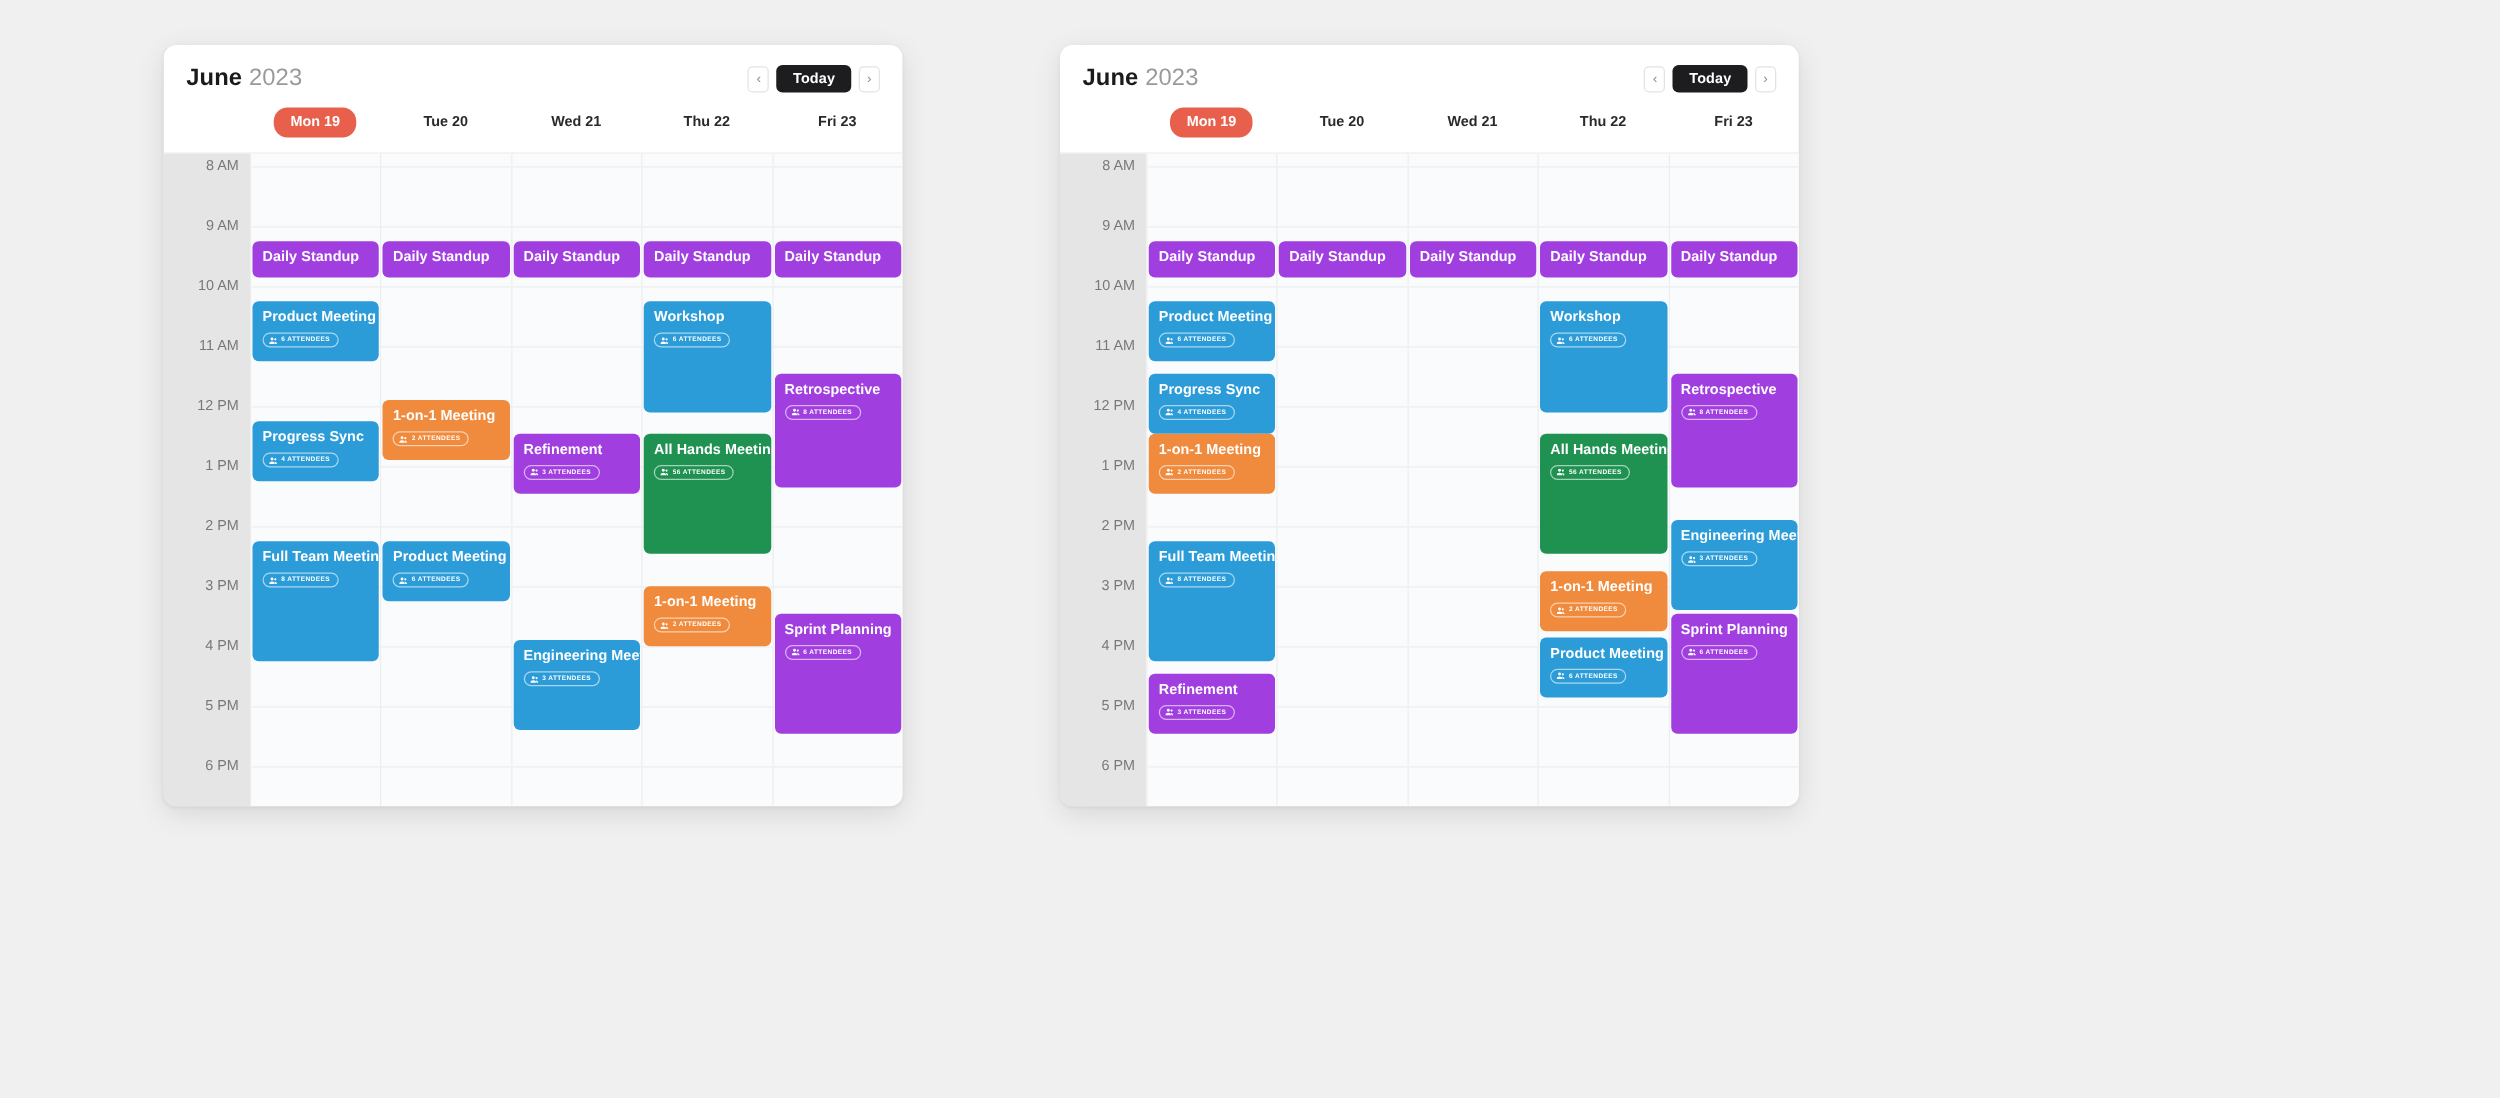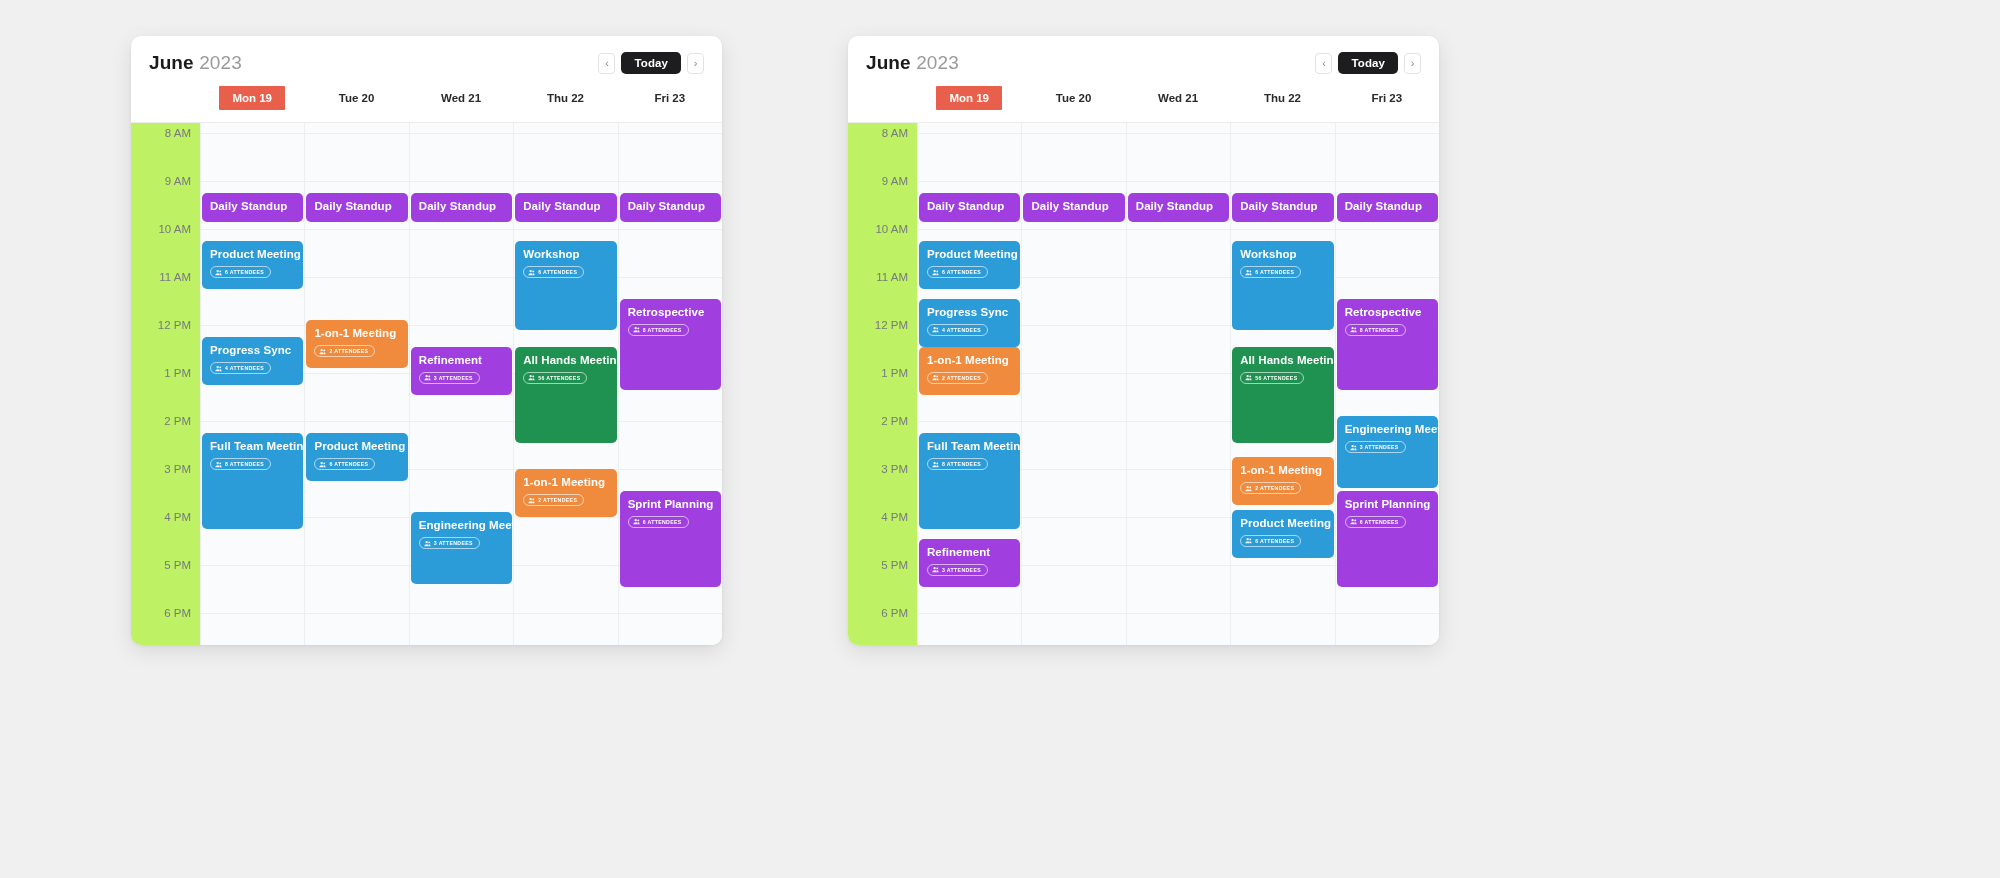--- a/index.html
+++ b/index.html
@@ -38,25 +38,25 @@
     padding: 5px 13px; cursor: pointer; border: none;
     letter-spacing: .1px;
   }
   .daybar { display: flex; padding: 10px 0 12px 0; }
   .daybar .gutter { width: 69px; flex: none; }
   .daybar .day {
     flex: 1; text-align: center;
     font-size: 11.5px; font-weight: 700; color: #2a2a2a;
   }
   .daybar .day span {
-    display: inline-block; padding: 6px 13px; border-radius: 1px;
+    display: inline-block; padding: 6px 13px; border-radius: 11px;
   }
   .daybar .day.today span { background: #e8604c; color: #fff; }
   .grid-wrap { flex: 1; display: flex; border-top: 1px solid #ececec; position: relative; }
-  .gutter-col { width: 69px; flex: none; position: relative; background:#bef264; }
+  .gutter-col { width: 69px; flex: none; position: relative; background:#e5e5e5; }
   .gutter-col .tlabel {
     position: absolute; right: 9px;
     font-size: 11.5px; color: #77797c;
     transform: translateY(-6px);
   }
   .cols { flex: 1; display: flex; position: relative; background: #fafbfc; }
   .col {
     flex: 1; position: relative;
     border-left: 1px solid #eceef0;
   }

